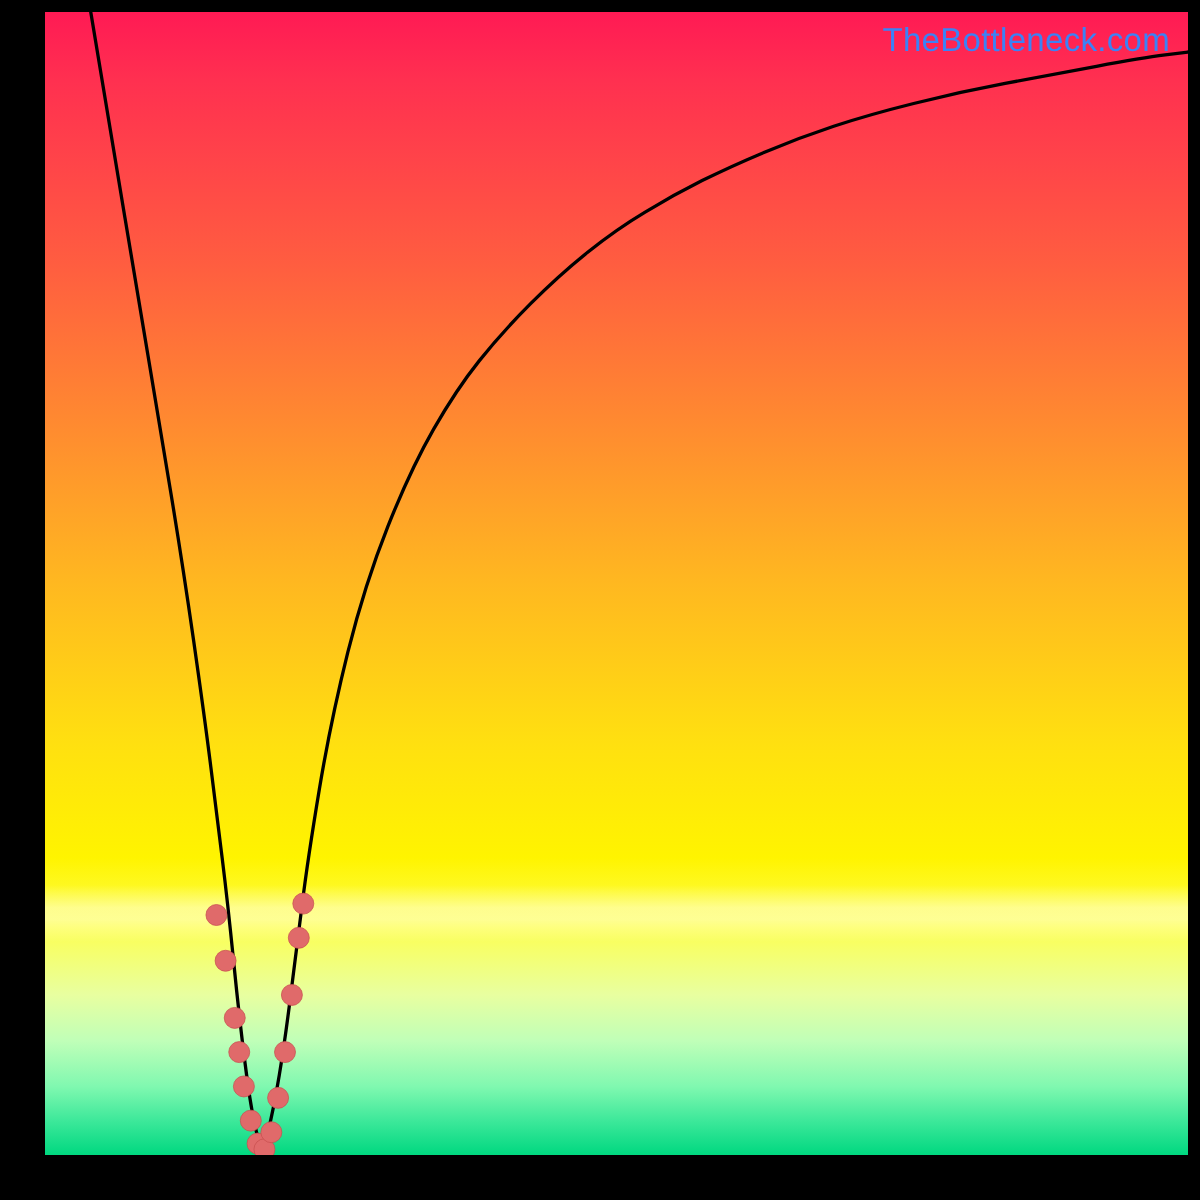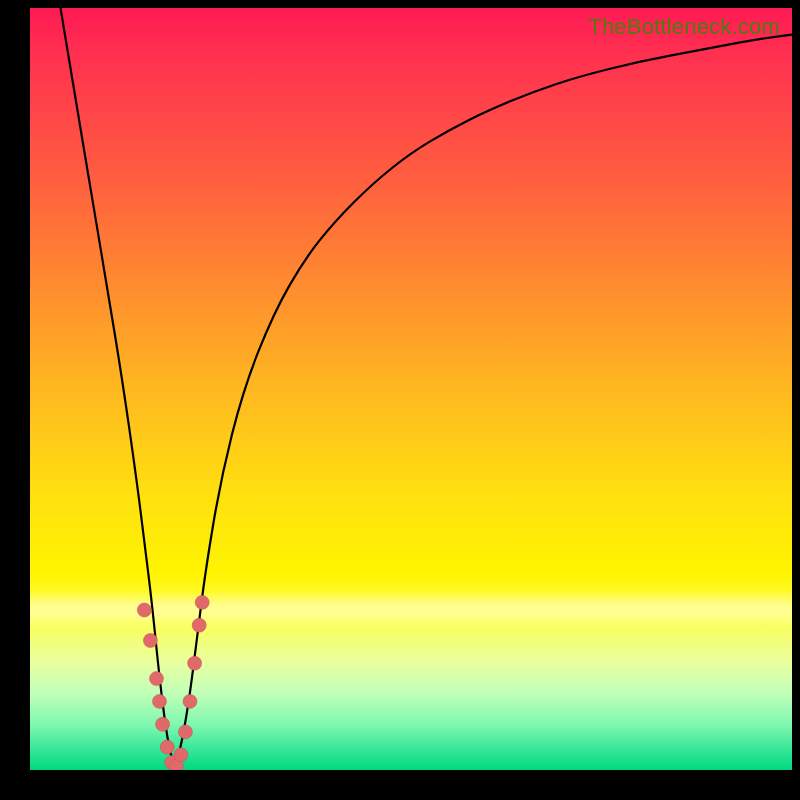--- a/index.html
+++ b/index.html
@@ -56,21 +56,21 @@
       rgba(255,255,200,0.0) 0%,
       rgba(255,255,210,0.55) 40%,
       rgba(255,255,210,0.55) 60%,
       rgba(255,255,200,0.0) 100%
     );
   }
   .watermark {
     position: absolute;
     top: 6px;
     right: 12px;
-    color: #4d7c0f;
+    color: #3b82f6;
     font-size: 22px;
     letter-spacing: 0.2px;
     font-weight: 500;
     user-select: none;
     text-align: center;
   }
   svg.curve {
     position: absolute;
     inset: 0;
   }

